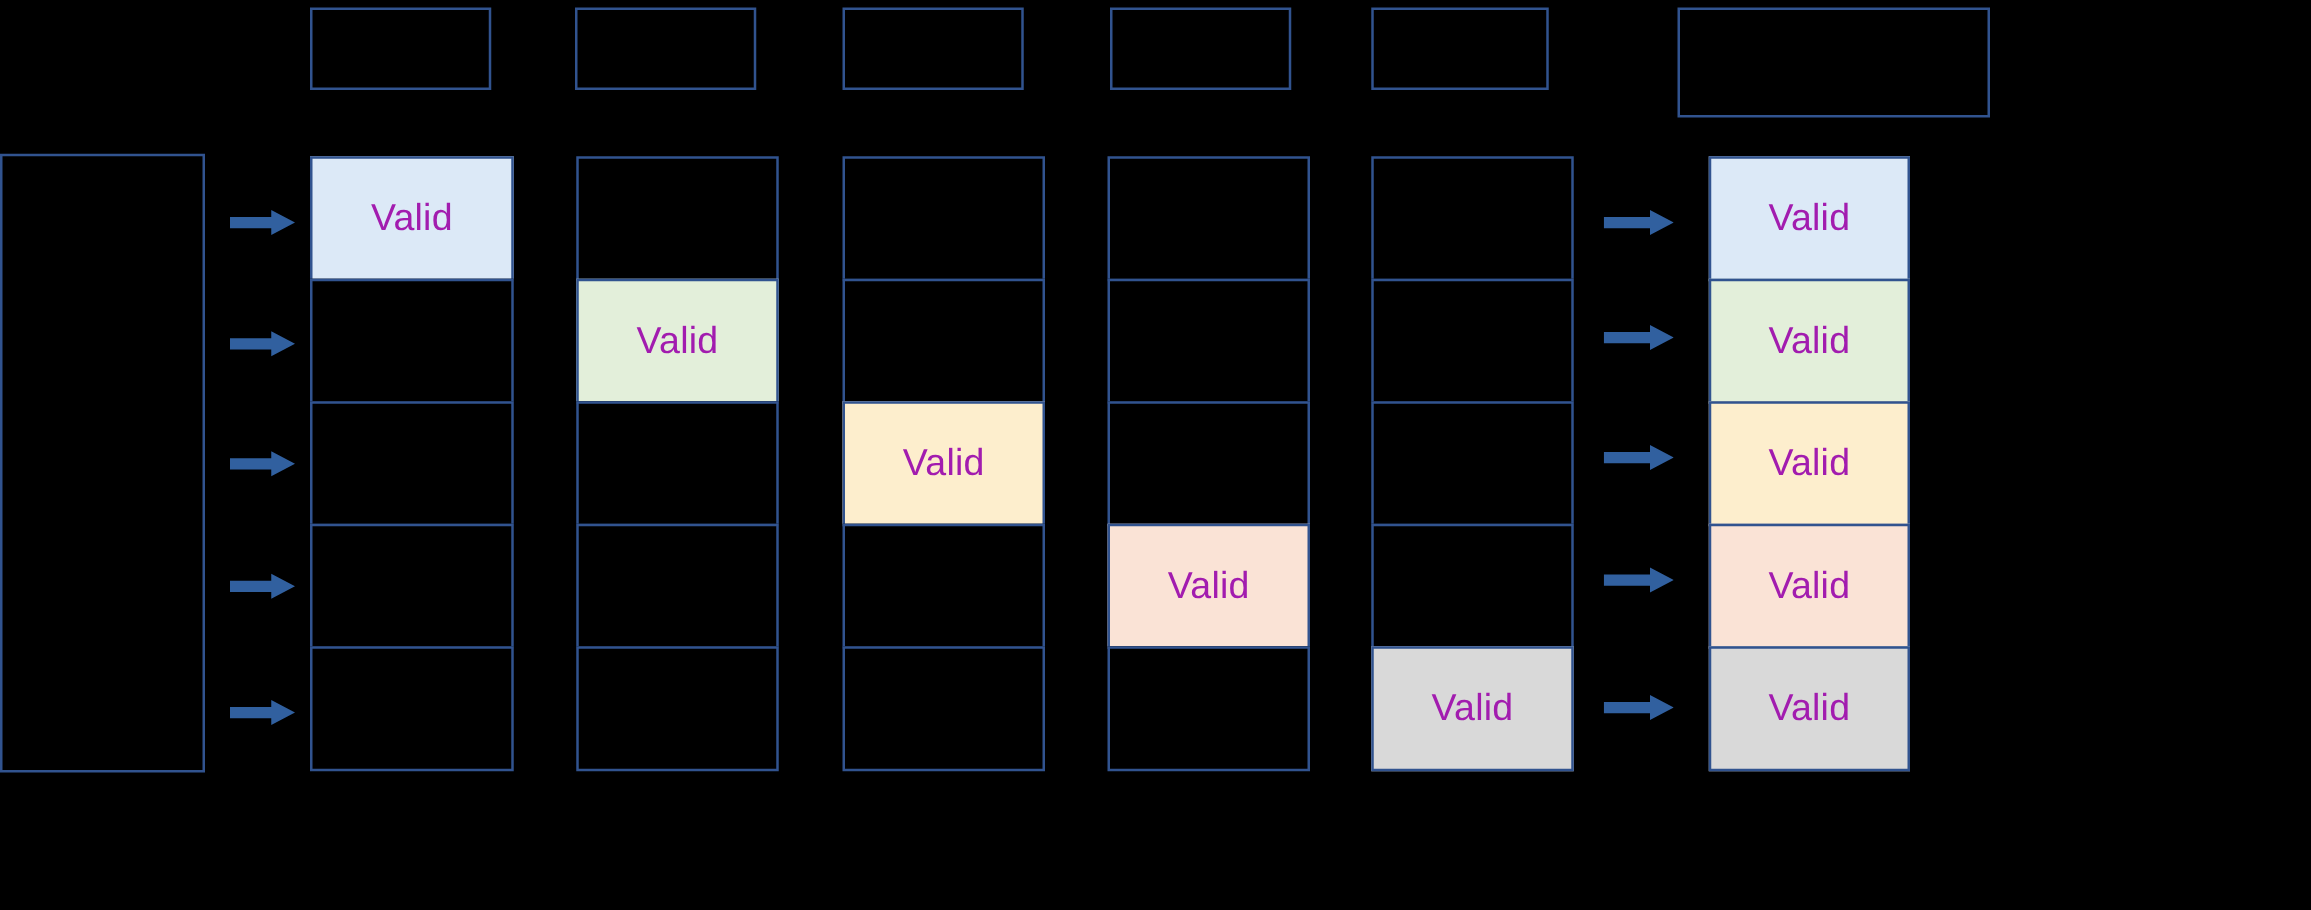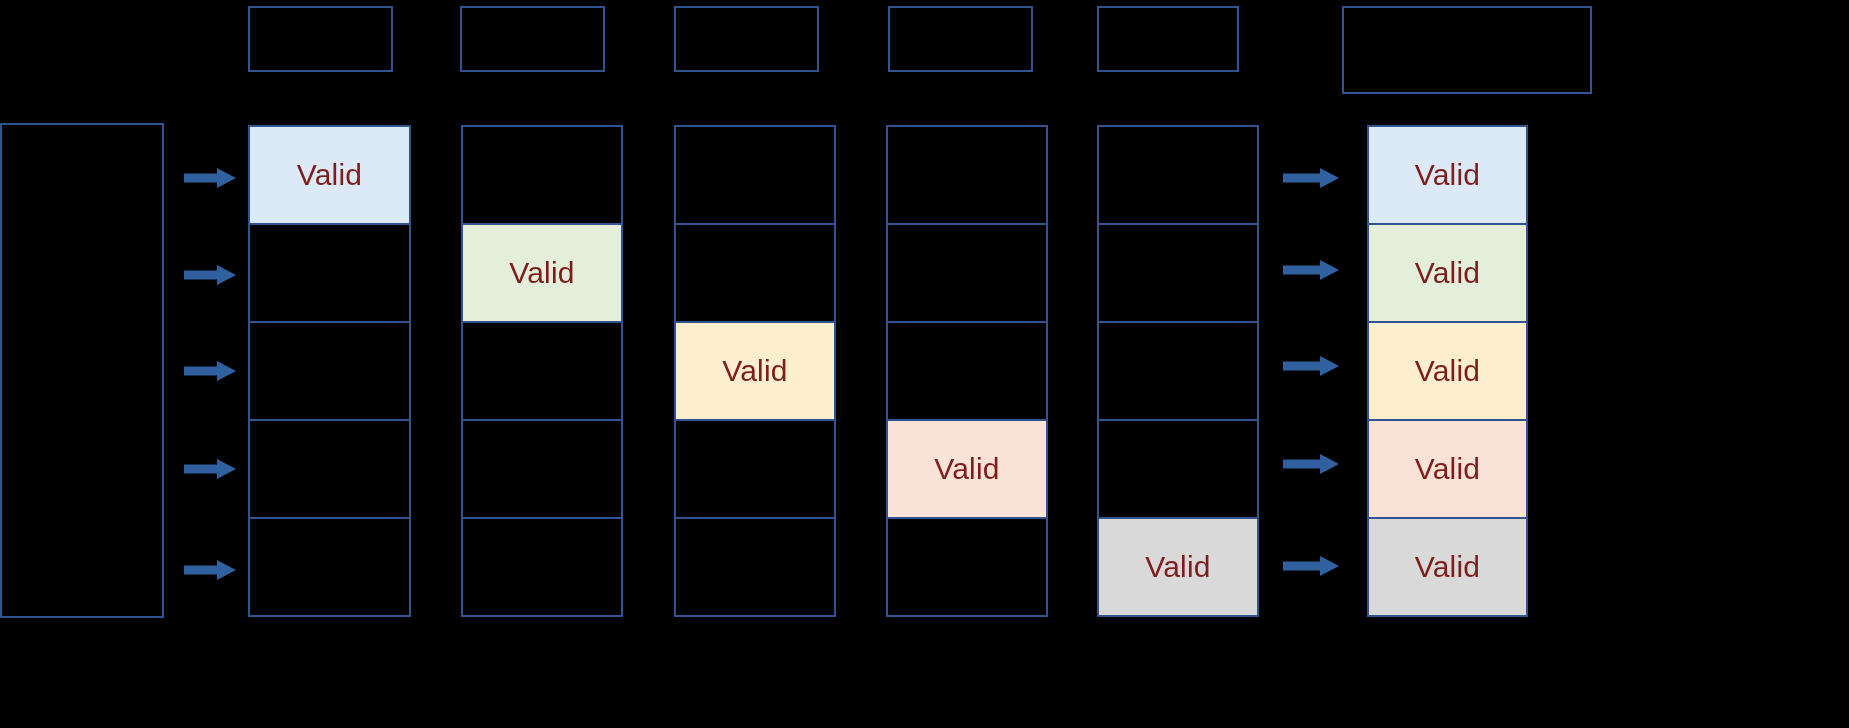--- a/index.html
+++ b/index.html
@@ -50,21 +50,21 @@
     justify-content: center;
   }
   .cell .cell-label {
     font-size: 30px;
     line-height: 1;
     color: #000000;
     letter-spacing: 0.2px;
     white-space: nowrap;
   }
   .cell.filled .cell-label {
-    color: #7f1d1d;
+    color: #a21caf;
   }
 
   
   .arrow {
     position: absolute;
     height: 26px;
     display: block;
   }
   .arrow svg { display: block; }
 </style>

